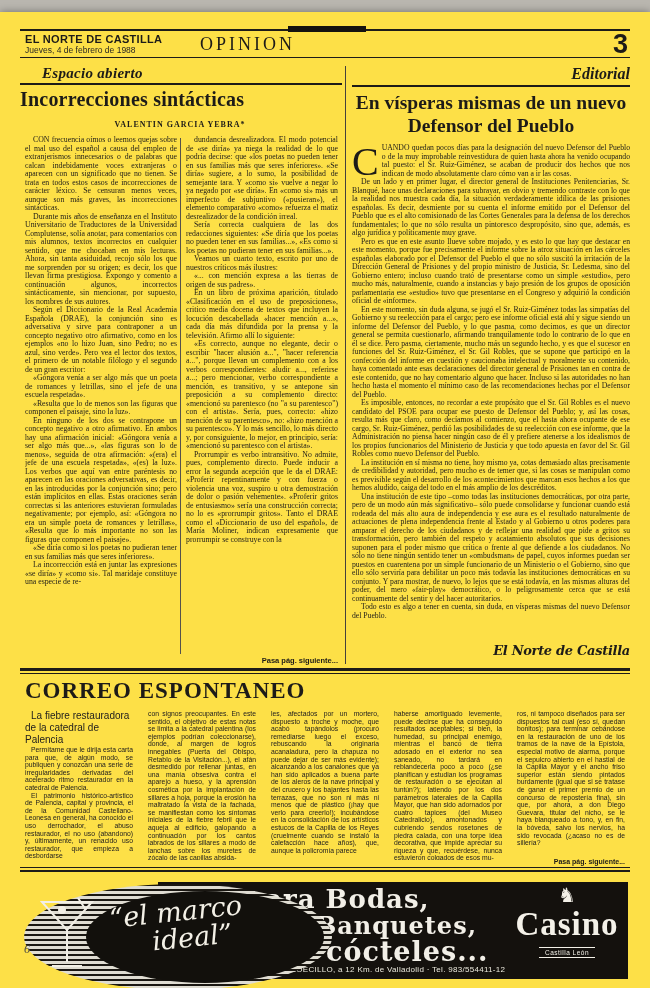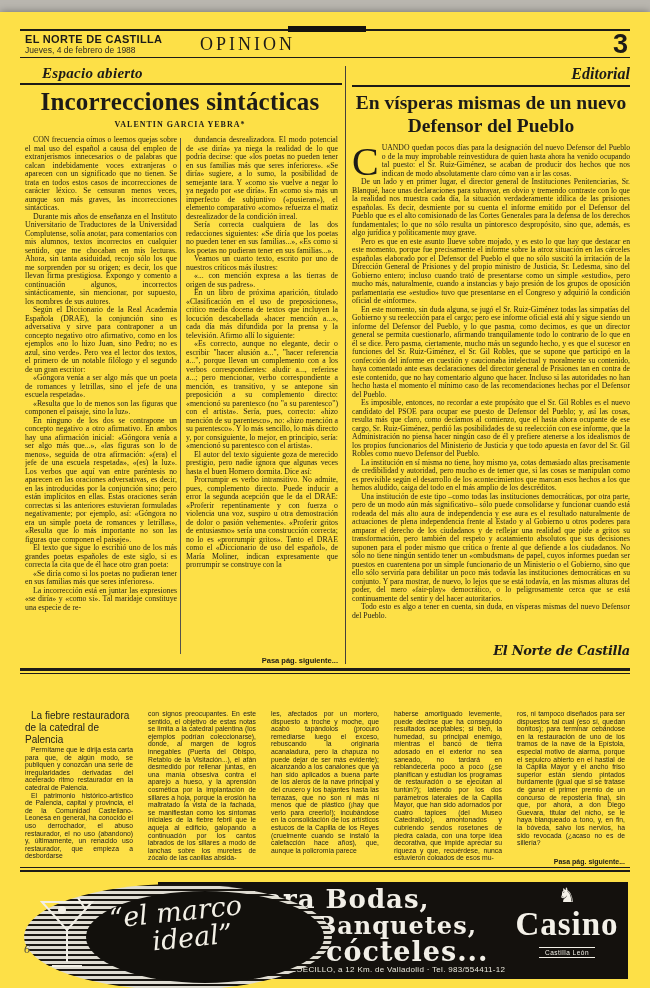--- a/index.html
+++ b/index.html
@@ -8,21 +8,21 @@
         box-shadow:0 0 8px rgba(0,0,0,.4);}
   .rule{position:absolute;background:#1d1b18;}
   
   .masthead{position:absolute;left:25px;top:21px;font-family:"Liberation Sans",sans-serif;font-weight:bold;font-size:11px;letter-spacing:.3px;}
   .dateline{position:absolute;left:25px;top:33px;font-family:"Liberation Sans",sans-serif;font-size:8.5px;color:#2a2825;}
   .section-bar{position:absolute;left:288px;top:14px;width:78px;height:6px;background:#14120f;}
   .section-title{position:absolute;left:200px;top:22px;width:250px;font-size:18px;letter-spacing:3px;font-weight:500;}
   .page-num{position:absolute;right:22px;top:17px;font-family:"Liberation Sans",sans-serif;font-weight:bold;font-size:27px;}
   
   .kicker{position:absolute;left:42px;top:53px;font-size:15px;font-style:italic;font-weight:bold;letter-spacing:.3px;}
-  .la-title{position:absolute;left:20px;top:76px;width:320px;text-align:center;font-size:25px;font-weight:600;letter-spacing:.2px;}
+  .la-title{position:absolute;left:20px;top:76px;width:320px;text-align:left;font-size:20px;font-weight:600;letter-spacing:.2px;}
   .la-byline{position:absolute;left:20px;top:108px;width:320px;text-align:center;font-size:8px;font-weight:bold;letter-spacing:1px;}
   .article-col{position:absolute;top:124px;width:152px;height:518px;overflow:hidden;text-align:justify;}
   .article-col p{margin:0;text-indent:8px;font-size:7.8px;line-height:8.5px;}
   .col-1{left:25px;}
   .col-2{left:186px;}
   .cont-left{position:absolute;left:186px;top:644px;width:152px;text-align:right;
              font-family:"Liberation Sans",sans-serif;font-weight:bold;font-size:7.5px;}
   
   .ed-label{position:absolute;left:352px;top:53px;width:278px;text-align:right;font-size:16px;font-style:italic;font-weight:bold;}
   .ed-title{position:absolute;left:352px;top:79px;width:278px;text-align:center;font-size:19.5px;line-height:23px;font-weight:bold;}
@@ -82,50 +82,49 @@
   <div class="la-title">Incorrecciones sintácticas</div>
   <div class="la-byline">VALENTIN GARCIA YEBRA*</div>
 
   <div class="article-col col-1">
       <p>CON frecuencia oímos o leemos quejas sobre el mal uso del español a causa del empleo de extranjerismos innecesarios o de palabras que calcan indebidamente voces extranjeras o aparecen con un significado que no tienen. Se trata en todos estos casos de incorrecciones de carácter léxico. Se censuran menos veces, aunque son más graves, las incorrecciones sintácticas.</p>
       <p>Durante mis años de enseñanza en el Instituto Universitario de Traductores de la Universidad Complutense, solía anotar, para comentarios con mis alumnos, textos incorrectos en cualquier sentido, que me chocaban en mis lecturas. Ahora, sin tanta asiduidad, recojo sólo los que me sorprenden por su origen; es decir, los que llevan firma prestigiosa. Expongo y comento a continuación algunos, incorrectos sintácticamente, sin mencionar, por supuesto, los nombres de sus autores.</p>
       <p>Según el Diccionario de la Real Academia Española (DRAE), la conjunción sino es adversativa y sirve para contraponer a un concepto negativo otro afirmativo, como en los ejemplos «no lo hizo Juan, sino Pedro; no es azul, sino verde». Pero vea el lector dos textos, el primero de un notable filólogo y el segundo de un gran escritor:</p>
       <p>«Góngora venía a ser algo más que un poeta de romances y letrillas, sino el jefe de una escuela respetada».</p>
       <p>«Resulta que lo de menos son las figuras que componen el paisaje, sino la luz».</p>
       <p>En ninguno de los dos se contrapone un concepto negativo a otro afirmativo. En ambos hay una afirmación inicial: «Góngora venía a ser algo más que...», «las figuras son lo de menos», seguida de otra afirmación: «(era) el jefe de una escuela respetada», «(es) la luz». Los verbos que aquí van entre paréntesis no aparecen en las oraciones adversativas, es decir, en las introducidas por la conjunción sino; pero están implícitos en ellas. Estas oraciones serán correctas si las anteriores estuvieran formuladas negativamente; por ejemplo, así: «Góngora no era un simple poeta de romances y letrillas», «Resulta que lo más importante no son las figuras que componen el paisaje».</p>
-      <p>El texto que sigue lo escribió uno de los más grandes poetas españoles de este siglo, si es correcta la cita que de él hace otro gran poeta:</p>
       <p>«Se diría como si los poetas no pudieran tener en sus familias más que seres inferiores».</p>
       <p>La incorrección está en juntar las expresiones «se diría» y «como si». Tal maridaje constituye una especie de re-</p>
     </div>
   <div class="rule" style="left:180px;top:126px;width:1px;height:516px;background:#55524c;"></div>
   <div class="article-col col-2">
       <p>dundancia desrealizadora. El modo potencial de «se diría» ya niega la realidad de lo que podría decirse: que «los poetas no pueden tener en sus familias más que seres inferiores». «Se diría» sugiere, a lo sumo, la posibilidad de semejante tara. Y «como si» vuelve a negar lo ya negado por «se diría». En «como si» más un imperfecto de subjuntivo («pusieran»), el elemento comparativo «como» refuerza el matiz desrealizador de la condición irreal.</p>
       <p>Sería correcta cualquiera de las dos redacciones siguientes: «Se diría que los poetas no pueden tener en sus familias...», «Es como si los poetas no pudieran tener en sus familias...».</p>
       <p>Veamos un cuarto texto, escrito por uno de nuestros críticos más ilustres:</p>
       <p>«... con mención expresa a las tierras de origen de sus padres».</p>
       <p>En un libro de próxima aparición, titulado «Clasificación en el uso de preposiciones», critico media docena de textos que incluyen la locución descabellada «hacer mención a...», cada día más difundida por la prensa y la televisión. Afirmo allí lo siguiente:</p>
       <p>«Es correcto, aunque no elegante, decir o escribir "hacer alusión a...", "hacer referencia a...", porque llevan un complemento con a los verbos correspondientes: aludir a..., referirse a...; pero mencionar, verbo correspondiente a mención, es transitivo, y se antepone sin preposición a su complemento directo: «mencionó su parentesco (no "a su parentesco") con el artista». Sería, pues, correcto: «hizo mención de su parentesco», no: «hizo mención a su parentesco». Y lo más sencillo, lo más directo y, por consiguiente, lo mejor, en principio, sería: «mencionó su parentesco con el artista».</p>
-      <p>El autor del texto siguiente goza de merecido prestigio, pero nadie ignora que algunas veces hasta el buen Homero dormita. Dice así:</p>
       <p>Prorrumpir es verbo intransitivo. No admite, pues, complemento directo. Puede inducir a error la segunda acepción que le da el DRAE: «Proferir repentinamente y con fuerza o violencia una voz, suspiro u otra demostración de dolor o pasión vehemente». «Proferir gritos de entusiasmo» sería una construcción correcta; no lo es «prorrumpir gritos». Tanto el DRAE como el «Diccionario de uso del español», de María Moliner, indican expresamente que prorrumpir se construye con la</p>
     </div>
   <div class="cont-left">Pasa pág. siguiente...</div>
 
   <div class="rule" style="left:345px;top:54px;width:1px;height:598px;background:#44413c;"></div>
 
   <div class="ed-label">Editorial</div>
   <div class="rule" style="left:352px;top:73px;width:278px;height:2px;"></div>
   <div class="ed-title">En vísperas mismas de un nuevo Defensor del Pueblo</div>
   <div class="ed-body">
     <p class="first"><span class="dropcap">C</span><span>UANDO quedan pocos días para la designación del nuevo Defensor del Pueblo o de la muy improbable reinvestidura de quien hasta ahora ha venido ocupando tal puesto: el Sr. Ruiz-Giménez, se acaban de producir dos hechos que nos indican de modo absolutamente claro cómo van a ir las cosas.</span></p>
     <span><p>De un lado y en primer lugar, el director general de Instituciones Penitenciarias, Sr. Blanqué, hace unas declaraciones para subrayar, en obvio y tremendo contraste con lo que la realidad nos muestra cada día, la situación verdaderamente idílica de las prisiones españolas. Es decir, desmiente por su cuenta el informe emitido por el Defensor del Pueblo que es el alto comisionado de las Cortes Generales para la defensa de los derechos fundamentales; lo que no sólo resulta un pintoresco despropósito, sino que, además, es algo jurídica y políticamente muy grave.</p><p>Pero es que en este asunto llueve sobre mojado, y es esto lo que hay que destacar en este momento, porque fue precisamente el informe sobre la atroz situación en las cárceles españolas elaborado por el Defensor del Pueblo el que no sólo suscitó la irritación de la Dirección General de Prisiones y del propio ministro de Justicia, Sr. Ledesma, sino del Gobierno entero; incluso cuando trató de presentarse como un simple «estudio», pero mucho más, naturalmente, cuando a instancias y bajo presión de los grupos de oposición parlamentaria ese «estudio» tuvo que presentarse en el Congreso y adquirió la condición oficial de «informe».</p><p>En este momento, sin duda alguna, se jugó el Sr. Ruiz-Giménez todas las simpatías del Gobierno y su reelección para el cargo; pero ese informe oficial está ahí y sigue siendo un informe del Defensor del Pueblo, y lo que pasma, como decimos, es que un director general se permita cuestionarlo, afirmando tranquilamente todo lo contrario de lo que en él se dice. Pero pasma, ciertamente, mucho más un segundo hecho, y es que el sucesor en funciones del Sr. Ruiz-Giménez, el Sr. Gil Robles, que se supone que participó en la confección del informe en cuestión y caucionaba intelectual y moralmente su contenido, haya comentado ante esas declaraciones del director general de Prisiones tan en contra de este contenido, que no hay comentario alguno que hacer. Incluso si las autoridades no han hecho hasta el momento el mínimo caso de las recomendaciones hechas por el Defensor del Pueblo.</p><p>Es imposible, entonces, no recordar a este propósito que el Sr. Gil Robles es el nuevo candidato del PSOE para ocupar ese puesto de Defensor del Pueblo; y, así las cosas, resulta más que claro, como decíamos al comienzo, que el hasta ahora ocupante de ese cargo, Sr. Ruiz-Giménez, perdió las posibilidades de su reelección con ese informe, que la Administración no piensa hacer ningún caso de él y prefiere atenerse a los idealismos de los propios funcionarios del Ministerio de Justicia y que todo apuesta en favor del Sr. Gil Robles como nuevo Defensor del Pueblo.</p><p>La institución en sí misma no tiene, hoy mismo ya, cotas demasiado altas precisamente de credibilidad y autoridad, pero mucho es de temer que, si las cosas se manipulan como es previsible según el desarrollo de los acontecimientos que marcan esos hechos a los que hemos aludido, caiga del todo en el más amplio de los descréditos.</p><p>Una institución de este tipo –como todas las instituciones democráticas, por otra parte, pero de un modo aún más significativo– sólo puede consolidarse y funcionar cuando está rodeada del más alto aura de independencia y ese aura es el resultado naturalmente de actuaciones de plena independencia frente al Estado y al Gobierno u otros poderes para amparar el derecho de los ciudadanos y de reflejar una realidad que pide a gritos su transformación, pero también del respeto y acatamiento absolutos que sus decisiones suponen para el poder mismo que critica o frente al que defiende a los ciudadanos. No sólo no tiene ningún sentido tener un «ombudsman» de papel, cuyos informes puedan ser puestos en cuarentena por un simple funcionario de un Ministerio o el Gobierno, sino que ello sólo serviría para debilitar un poco más todavía las instituciones democráticas en su conjunto. Y para mostrar, de nuevo, lo lejos que se está todavía, en las mismas alturas del poder, del mero «fair-play» democrático, o lo peligrosamente cerca que se está continuamente del sentir y del hacer autoritarios.</p><p>Todo esto es algo a tener en cuenta, sin duda, en vísperas mismas del nuevo Defensor del Pueblo.</p></span>
   </div>
   <div class="ed-sign">El Norte de Castilla</div>
 
   <div class="rule" style="left:20px;top:656px;width:610px;height:3px;"></div>
   <div class="rule" style="left:20px;top:661px;width:610px;height:1px;"></div>
+  <div class="correo-head">CORREO ESPONTANEO</div>
 
   <div class="correo-col cc1">
     <p class="letter-title">La fiebre restauradora de la catedral de Palencia</p>
     <span><p>Permítame que le dirija esta carta para que, de algún modo, se publiquen y conozcan una serie de irregularidades derivadas del acelerado ritmo restaurador en la catedral de Palencia.</p><p>El patrimonio histórico-artístico de Palencia, capital y provincia, el de la Comunidad Castellano-Leonesa en general, ha conocido el uso derrochador, el abuso restaurador, el no uso (abandono) y, últimamente, un renacido uso restaurador, que empieza a desbordarse</p></span>
   </div>
   <div class="correo-col cc2">con signos preocupantes. En este sentido, el objetivo de estas notas se limita a la catedral palentina (los ejemplos podrían coleccionarse), donde, al margen de logros innegables (Puerta del Obispo, Retablo de la Visitación...), el afán desmedido por rellenar juntas, en una manía obsesiva contra el aparejo a hueso, y la aprensión cosmética por la implantación de sillares a hoja, porque la erosión ha maltratado la vista de la fachada, se manifiestan como los síntomas iniciales de la fiebre febril que le aqueja al edificio, galopando a continuación por los cantos labrados de los sillares a modo de lanchas sobre los muretes de zócalo de las capillas absida-</div>
   <div class="correo-col cc3">les, afectados por un mortero, dispuesto a troche y moche, que acabó tapándolos (procuró remediarse luego el exceso, rebuscando la originaria acanaladura, pero la chapuza no puede dejar de ser más evidente); alcanzando a los canalones que ya han sido aplicados a buena parte de los aleros de la nave principal y del crucero y los bajantes hasta las terrazas, que no son ni más ni menos que de plástico (¡hay que verlo para creerlo!); incubándose en la consolidación de los artísticos estucos de la Capilla de los Reyes (cruelmente cuando se instaló la calefacción hace años), que, aunque la policromía parece</div>
   <div class="correo-col cc4">haberse amortiguado levemente, puede decirse que ha conseguido resultados aceptables; si bien, la humedad, su principal enemigo, mientras el banco de tierra adosado en el exterior no sea saneado, no tardará en reblandecerla poco a poco (¿se planifican y estudian los programas de restauración o se ejecutan al tuntún?); latiendo por los dos parámetros laterales de la Capilla Mayor, que han sido adornados por cuatro tapices (del Museo Catedralicio), amontonados y cubriendo sendos rosetones de piedra calada, con una torpe idea decorativa, que impide apreciar su riqueza y que, recuérdese, nunca estuvieron colgados de esos mu-</div>
   <div class="correo-col cc5">ros, ni tampoco diseñados para ser dispuestos tal cual (eso sí, quedan bonitos); para terminar cebándose en la restauración de uno de los tramos de la nave de la Epístola, especial motivo de alarma, porque el sepulcro abierto en el hastial de la Capilla Mayor y el ancho friso superior están siendo pintados burdamente (igual que si se tratase de ganar el primer premio de un concurso de repostería fina), sin que, por ahora, a don Diego Guevara, titular del nicho, se le haya blanqueado a tono, y, en fin, la bóveda, salvo los nervios, ha sido revocada (¿acaso no es de sillería?</div>
   <div class="cont-correo">Pasa pág. siguiente...</div>

